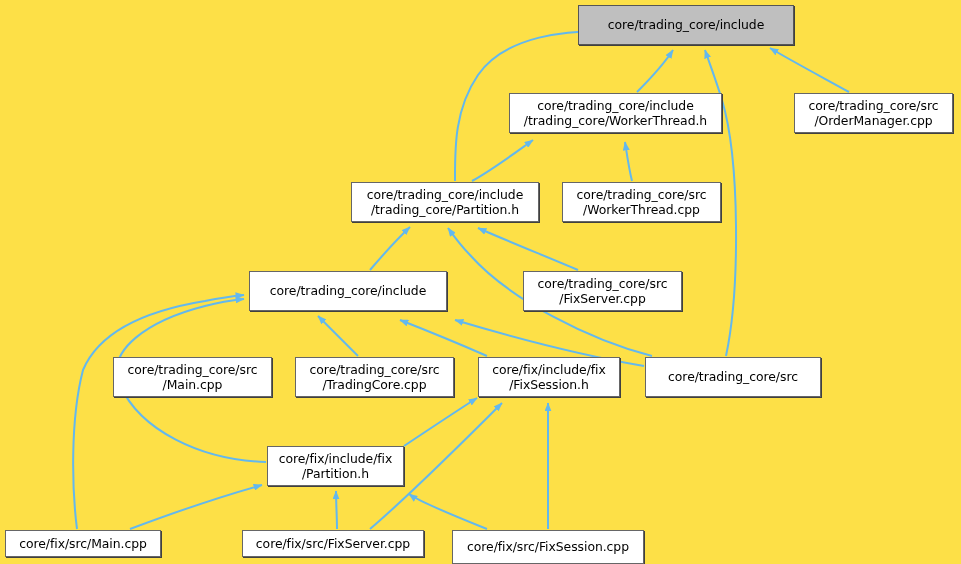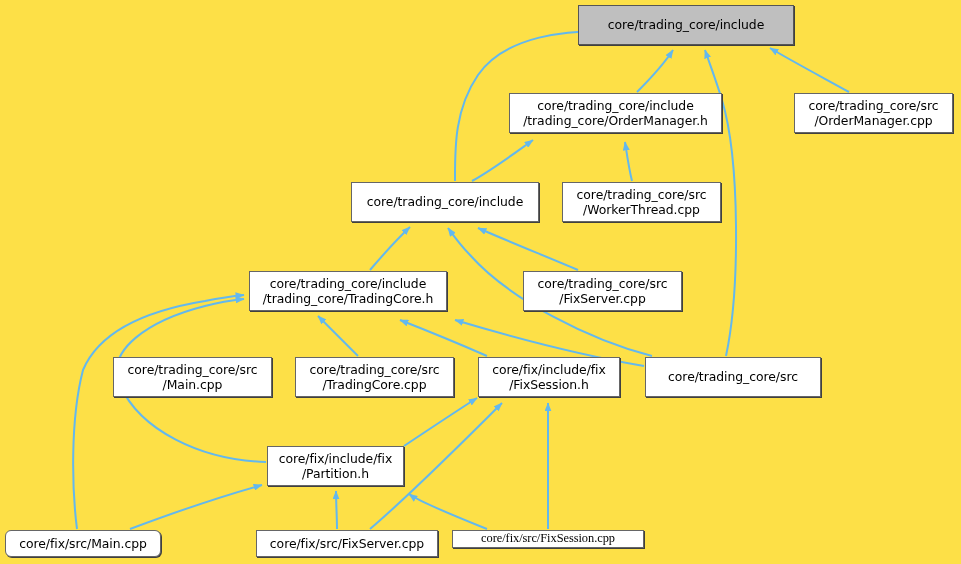--- a/index.html
+++ b/index.html
@@ -81,29 +81,29 @@
         <path d="M 337,529 C 337,518 336,502 336,491" fill="none" stroke="#63b8ee" stroke-width="2" marker-end="url(#arrowhead)"></path>
         <path d="M 487,529 C 452,515 420,502 409,494" fill="none" stroke="#63b8ee" stroke-width="2" marker-end="url(#arrowhead)"></path>
         <path d="M 404,446 C 428,430 455,412 477,398" fill="none" stroke="#63b8ee" stroke-width="2" marker-end="url(#arrowhead)"></path>
         <path d="M 370,529 C 410,495 460,445 502,403" fill="none" stroke="#63b8ee" stroke-width="2" marker-end="url(#arrowhead)"></path>
         <path d="M 548,529 C 548,490 548,435 548,403" fill="none" stroke="#63b8ee" stroke-width="2" marker-end="url(#arrowhead)"></path>
       </g>
   </svg>
 
   <div id="nodes-group">
       <div class="graph-node root-node" style="left: 578px; top: 5px; width: 216px; height: 40px;"><span class="node-label">core/trading_core/include</span></div>
-      <div class="graph-node" style="left: 509px; top: 93px; width: 213px; height: 40px;"><span class="node-label">core/trading_core/include</span><span class="node-label">/trading_core/OrderManager.h</span></div>
+      <div class="graph-node" style="left: 509px; top: 93px; width: 213px; height: 40px;"><span class="node-label">core/trading_core/include</span><span class="node-label">/trading_core/WorkerThread.h</span></div>
       <div class="graph-node" style="left: 794px; top: 93px; width: 159px; height: 40px;"><span class="node-label">core/trading_core/src</span><span class="node-label">/OrderManager.cpp</span></div>
-      <div class="graph-node" style="left: 351px; top: 182px; width: 188px; height: 40px;"><span class="node-label">core/trading_core/include</span></div>
+      <div class="graph-node" style="left: 351px; top: 182px; width: 188px; height: 40px;"><span class="node-label">core/trading_core/include</span><span class="node-label">/trading_core/Partition.h</span></div>
       <div class="graph-node" style="left: 562px; top: 182px; width: 159px; height: 40px;"><span class="node-label">core/trading_core/src</span><span class="node-label">/WorkerThread.cpp</span></div>
-      <div class="graph-node" style="left: 249px; top: 271px; width: 198px; height: 40px;"><span class="node-label">core/trading_core/include</span><span class="node-label">/trading_core/TradingCore.h</span></div>
+      <div class="graph-node" style="left: 249px; top: 271px; width: 198px; height: 40px;"><span class="node-label">core/trading_core/include</span></div>
       <div class="graph-node" style="left: 523px; top: 271px; width: 159px; height: 40px;"><span class="node-label">core/trading_core/src</span><span class="node-label">/FixServer.cpp</span></div>
       <div class="graph-node" style="left: 113px; top: 357px; width: 159px; height: 40px;"><span class="node-label">core/trading_core/src</span><span class="node-label">/Main.cpp</span></div>
       <div class="graph-node" style="left: 295px; top: 357px; width: 159px; height: 40px;"><span class="node-label">core/trading_core/src</span><span class="node-label">/TradingCore.cpp</span></div>
       <div class="graph-node" style="left: 478px; top: 357px; width: 142px; height: 40px;"><span class="node-label">core/fix/include/fix</span><span class="node-label">/FixSession.h</span></div>
       <div class="graph-node" style="left: 645px; top: 357px; width: 176px; height: 40px;"><span class="node-label">core/trading_core/src</span></div>
       <div class="graph-node" style="left: 267px; top: 446px; width: 137px; height: 40px;"><span class="node-label">core/fix/include/fix</span><span class="node-label">/Partition.h</span></div>
-      <div class="graph-node" style="left: 5px; top: 530px; width: 156px; height: 27px; border-radius: 6px;"><span class="node-label">core/fix/src/Main.cpp</span></div>
-      <div class="graph-node" style="left: 256px; top: 530px; width: 182px; height: 27px;"><span class="node-label">core/fix/src/FixServer.cpp</span></div>
-      <div class="graph-node" style="left: 452px; top: 530px; width: 192px; height: 18px; font-family: Liberation Serif, serif;"><span class="node-label">core/fix/src/FixSession.cpp</span></div>
+      <div class="graph-node" style="left: 5px; top: 530px; width: 156px; height: 27px;"><span class="node-label">core/fix/src/Main.cpp</span></div>
+      <div class="graph-node" style="left: 242px; top: 530px; width: 182px; height: 27px;"><span class="node-label">core/fix/src/FixServer.cpp</span></div>
+      <div class="graph-node" style="left: 452px; top: 530px; width: 192px; height: 34px;"><span class="node-label">core/fix/src/FixSession.cpp</span></div>
     </div>
 
 </div>
 
 </body></html>

